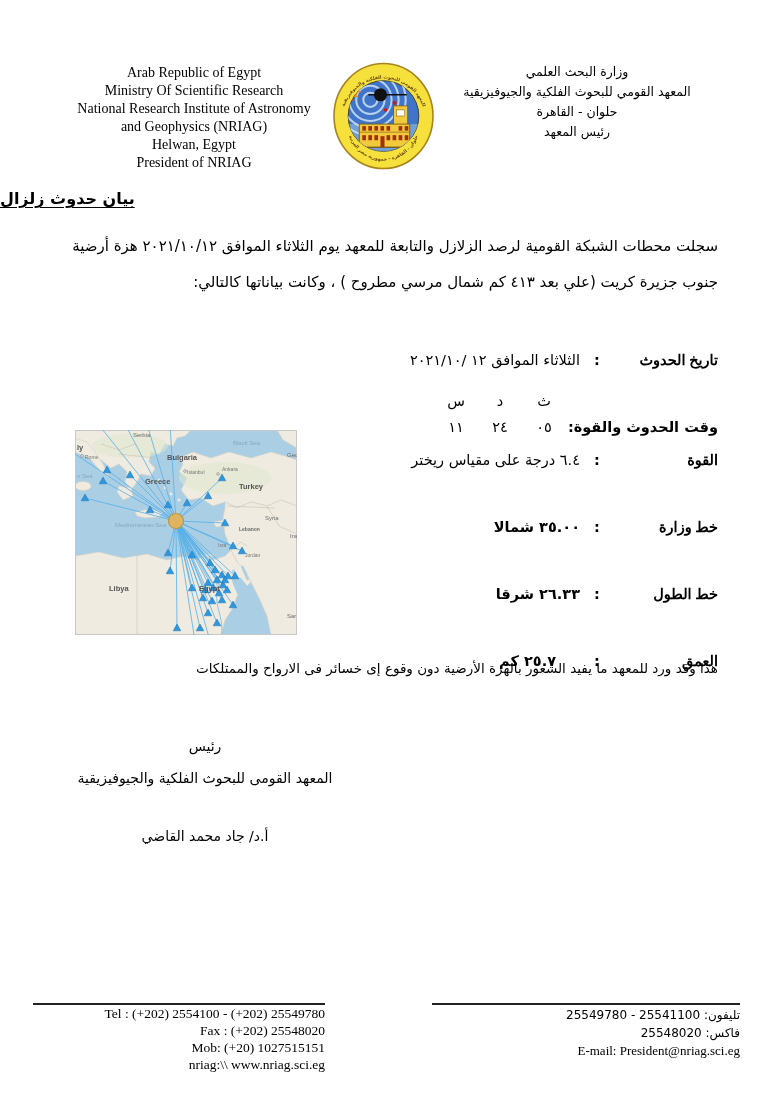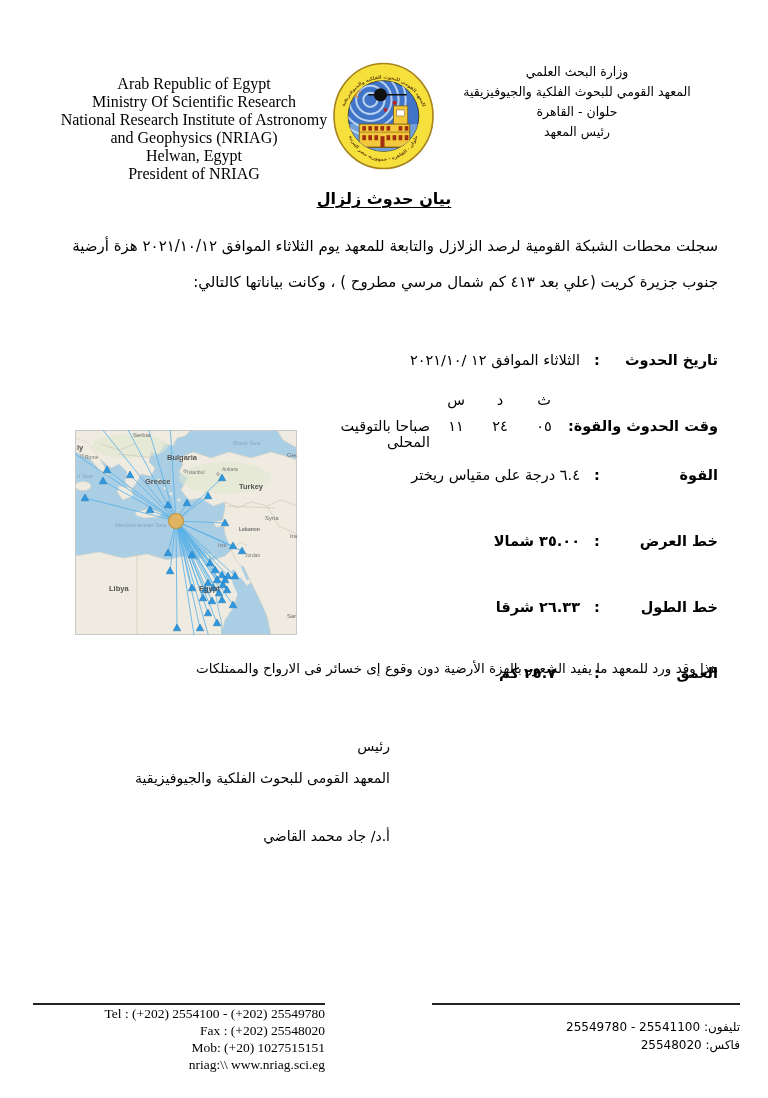--- a/index.html
+++ b/index.html
@@ -1,56 +1,56 @@
 <!DOCTYPE html>
 <html><head>
 <meta charset="utf-8">
 <style>
   html,body{margin:0;padding:0;background:#888;}
   .page{position:relative;width:768px;height:1098px;background:#ffffff;margin:0 auto;overflow:hidden;
         font-family:"Liberation Serif",serif;color:#000;}
   .ar{font-family:"DejaVu Sans","Liberation Sans",sans-serif;}
   
   .hdr-en{position:absolute;left:38px;top:64px;width:312px;text-align:center;
-          font-size:16px;line-height:18px;margin-top:11px;}
+          font-size:14px;line-height:18px;}
   .hdr-ar{position:absolute;left:424px;top:62px;width:306px;text-align:center;
           font-size:12.5px;line-height:20px;direction:rtl;}
   .logo-wrap{position:absolute;left:332px;top:61px;width:103px;height:112px;}
   
-  .title-row{position:absolute;top:189px;left:0;width:768px;text-align:center;}
+  .title-row{position:absolute;top:189px;left:0;width:768px;text-align:left;}
   .title-row span{font-weight:bold;font-size:16px;text-decoration:underline;text-underline-offset:3px;direction:rtl;}
   
   .intro{position:absolute;top:228px;right:50px;left:55px;direction:rtl;text-align:right;
          font-size:15px;line-height:36px;}
   
   .details{position:absolute;top:352px;right:50px;left:320px;direction:rtl;font-size:14.5px;}
   .drow{display:flex;align-items:baseline;margin-bottom:15px;}
-  .dlbl{font-weight:bold;width:110px;flex:none;}
+  .dlbl{font-weight:bold;width:110px;flex:none;font-family:Liberation Serif, serif;}
   .dlbl-wide{font-weight:bold;width:152px;flex:none;}
   .dcolon{font-weight:bold;width:22px;flex:none;text-align:center;}
   .dval{margin-right:6px;}
   .bold{font-weight:bold;margin-top:35px;}
   .ucell,.ncell{width:44px;flex:none;text-align:center;}
   .units-row{padding-right:152px;margin-bottom:10px;}
   .tsuffix{margin-right:4px;}
   
   .map-box{position:absolute;left:75px;top:430px;width:222px;height:205px;}
   .map-box svg{display:block;}
   
   .statement{position:absolute;top:660px;right:50px;left:30px;direction:rtl;text-align:right;
              font-weight:normal;font-size:13.5px;white-space:nowrap;}
   
-  .signature{position:absolute;top:738px;left:20px;width:370px;direction:rtl;font-size:14px;}
+  .signature{position:absolute;top:738px;left:20px;width:370px;text-align:center;direction:rtl;font-size:14px;}
   .sig1{margin-bottom:16px;}
   .sig2{margin-bottom:42px;}
   
   .foot-left{position:absolute;left:33px;top:1003px;width:292px;border-top:2px solid #222;
              padding-top:0;text-align:right;font-size:13.5px;line-height:17px;}
   .foot-right{position:absolute;left:432px;top:1003px;width:308px;border-top:2px solid #222;
-              padding-top:14px;text-align:right;direction:rtl;font-size:12px;line-height:17.5px;}
+              padding-top:2px;text-align:right;direction:rtl;font-size:12px;line-height:17.5px;}
   .foot-right .latin{font-family:"Liberation Serif",serif;font-size:13px;direction:ltr;unicode-bidi:embed;}
 </style>
 </head>
 <body>
 
 <div class="page">
 
   <div class="hdr-en">
     <div>Arab Republic of Egypt</div>
     <div>Ministry Of Scientific Research</div>
@@ -144,29 +144,28 @@
     <div class="drow units-row">
       <span class="ucell">ث</span>
       <span class="ucell">د</span>
       <span class="ucell">س</span>
     </div>
     <div class="drow" style="margin-bottom:17px;">
       <span class="dlbl-wide">وقت الحدوث والقوة:</span>
       <span class="ncell">٠٥</span>
       <span class="ncell">٢٤</span>
       <span class="ncell">١١</span>
-      <span class="tsuffix">صباحا بالتوقيت المحلى</span>
     </div>
     <div class="drow">
       <span class="dlbl">القوة</span>
       <span class="dcolon">:</span>
       <span class="dval">٦.٤ درجة على مقياس ريختر</span>
     </div>
     <div class="drow">
-      <span class="dlbl">خط العرض</span>
+      <span class="dlbl">خط وزارة</span>
       <span class="dcolon">:</span>
       <span class="dval bold">٣٥.٠٠ شمالا</span>
     </div>
     <div class="drow">
       <span class="dlbl">خط الطول</span>
       <span class="dcolon">:</span>
       <span class="dval bold">٢٦.٣٣ شرقا</span>
     </div>
     <div class="drow">
       <span class="dlbl">العمق</span>
@@ -335,15 +334,16 @@
   <div class="foot-left">
     <div>Tel  : (+202) 2554100 - (+202) 25549780</div>
     <div>Fax  : (+202) 25548020</div>
     <div>Mob: (+20) 1027515151</div>
     <div>nriag:\\ www.nriag.sci.eg</div>
   </div>
 
   <div class="foot-right ar">
     <div>تليفون: 25541100 - 25549780</div>
     <div>فاكس: 25548020</div>
+    <div class="latin">E-mail: President@nriag.sci.eg</div>
   </div>
 
 </div>
 
 </body></html>

